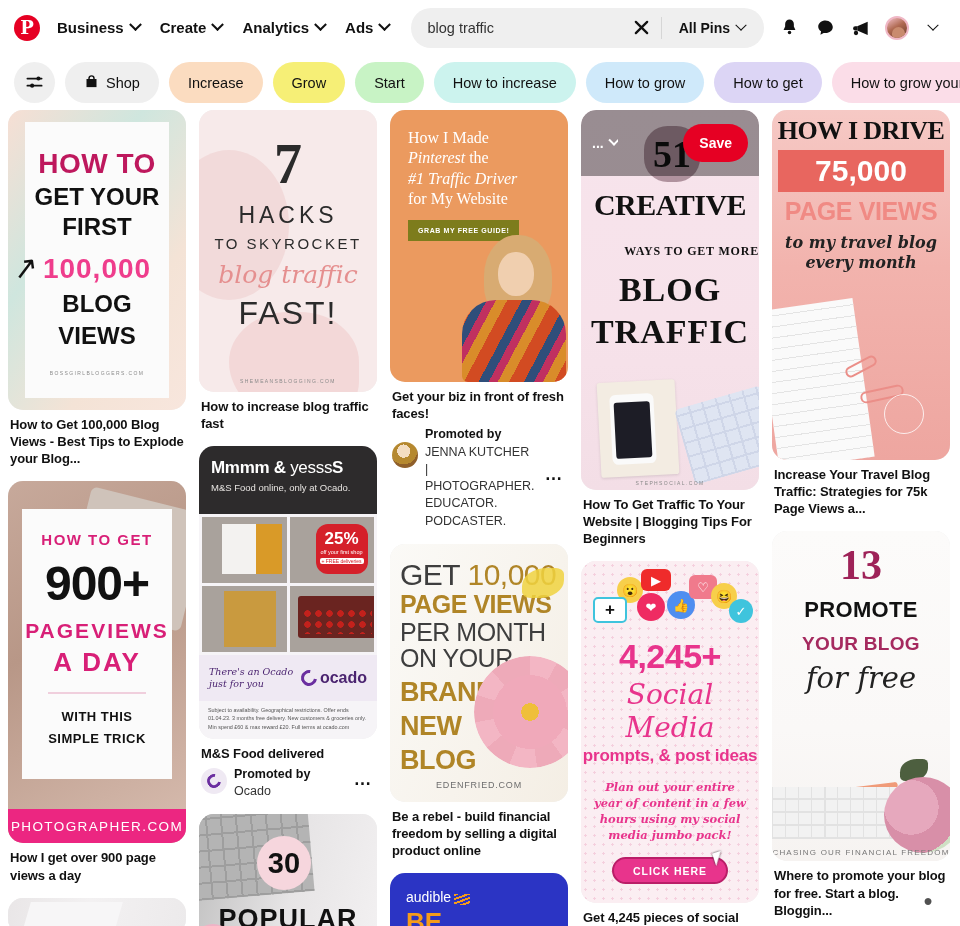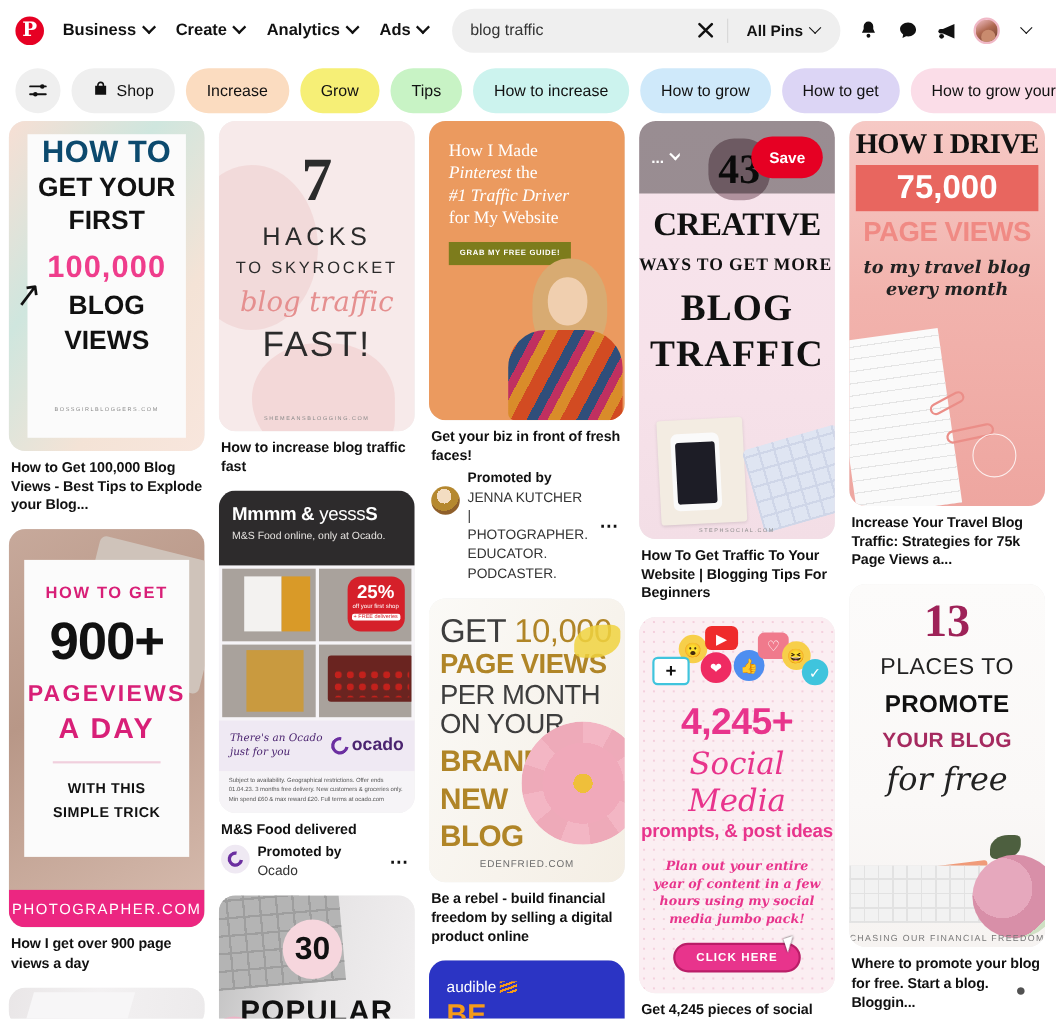--- a/index.html
+++ b/index.html
@@ -217,21 +217,21 @@
   }
 
   
   .art { width: 178px; display:block; position: relative; }
 
   .wm { font-size: 5px; letter-spacing: 1.4px; color: #8a8a8a; text-align: center; }
 
   
   .p1 { height: 300px; background: linear-gradient(125deg,#f7dfd4 0%, #cfe6de 35%, #f4e3d6 70%, #f8e6dd 100%); position: relative; }
   .p1 .card { position: absolute; left: 17px; top: 12px; right: 17px; bottom: 12px; background: #fbfbfb; }
-  .p1 .t1 { color:#0c4a6e; font-size: 28px; font-weight: 900; letter-spacing: 0.5px; text-align:center; }
+  .p1 .t1 { color:#be185d; font-size: 28px; font-weight: 900; letter-spacing: 0.5px; text-align:center; margin-top: 26px; }
   .p1 .t2 { color:#111; font-size: 24px; font-weight: 900; text-align:center; line-height:1.08; margin-top: 4px; }
   .p1 .t3 { color:#ef3d8c; font-size: 28px; font-weight: 900; text-align:center; margin-top: 13px; letter-spacing: 1px; }
   .p1 .t4 { color:#111; font-size: 24px; font-weight: 900; text-align:center; line-height:1.08; margin-top: 6px; }
   .p1 .arrow { position: absolute; left: 5px; top: 140px; font-size: 30px; color: #111; transform: rotate(-8deg); }
 
   
   .p2 { height: 282px; background: #f7eaea; position: relative; overflow: hidden; }
   .p2 .blob1 { position:absolute; left:-30px; top:40px; width:120px; height:150px; background:#f2dada; border-radius:50%; }
   .p2 .blob2 { position:absolute; left:30px; bottom:-30px; width:130px; height:110px; background:#f3d8d8; border-radius:50% 50% 40% 60%; }
   .p2 .n7 { text-align:center; font-size:56px; font-weight:900; color:#2b2b2b; font-family:"Liberation Serif",serif; margin-top:22px; position:relative; }
@@ -248,21 +248,21 @@
   .p3 .cta { margin:10px 0 0 18px; display:inline-block; background:#7d7c1c; color:#fff; font-size:7px; letter-spacing:0.6px; padding:7px 10px; font-weight:bold;}
   .p3 .person { position:absolute; right:-2px; bottom:0; width:110px; height:160px; }
   .p3 .hair { position:absolute; right:18px; bottom:62px; width:68px; height:85px; background:#d8ab72; border-radius:48% 48% 40% 40%; }
   .p3 .face { position:absolute; right:36px; bottom:86px; width:36px; height:44px; background:#f0cfaf; border-radius:48%; }
   .p3 .body { position:absolute; right:4px; bottom:0; width:104px; height:82px; background: repeating-linear-gradient(118deg,#d24b22 0 13px,#2f4e7a 13px 22px,#c03060 22px 30px,#d98c2a 30px 40px); border-radius: 34px 34px 6px 6px; }
 
   
   .p4 { height: 380px; background: linear-gradient(180deg,#f7e4ec 0%, #f7e2ea 55%, #f3dee6 100%); position: relative; overflow:hidden; }
   .p4 .c1 { text-align:center; font-family:"Liberation Serif",serif; font-size:30px; font-weight:bold; color:#111; margin-top:78px; letter-spacing:-0.5px; }
   .p4 .hl { display:inline-block; background:#f6bed4; height:5px; }
-  .p4 .c2 { text-align:left; font-family:"Liberation Serif",serif; font-size:16px; font-weight:bold; letter-spacing:0.8px; color:#111; margin-top:10px;}
+  .p4 .c2 { text-align:right; font-family:"Liberation Serif",serif; font-size:12px; font-weight:bold; letter-spacing:0.8px; color:#111; margin-top:22px;}
   .p4 .c3 { text-align:center; font-family:"Liberation Serif",serif; font-size:34px; font-weight:bold; color:#111; margin-top:12px; letter-spacing:1px;}
   .p4 .c4 { text-align:center; font-family:"Liberation Serif",serif; font-size:34px; font-weight:bold; color:#111; margin-top:4px; letter-spacing:1px;}
   .p4 .desk { position:absolute; left:0; right:0; bottom:0; height:120px; }
   .p4 .note { position:absolute; left:18px; bottom:14px; width:78px; height:95px; background:#f3ece2; border-radius:3px; transform:rotate(-3deg); box-shadow:0 1px 3px rgba(0,0,0,.12); }
   .p4 .phone { position:absolute; left:30px; bottom:26px; width:44px; height:70px; background:#fafafa; border-radius:6px; transform:rotate(-3deg); }
   .p4 .scr { position:absolute; left:34px; bottom:32px; width:36px; height:56px; background:#1d1d26; border-radius:3px; transform:rotate(-3deg); }
   .p4 .kbd { position:absolute; right:-14px; bottom:16px; width:90px; height:78px; background:#dfe5f2; border-radius:6px; transform:rotate(-16deg);
              background-image: repeating-linear-gradient(90deg, #cfd6e8 0 2px, transparent 2px 14px), repeating-linear-gradient(0deg,#cfd6e8 0 2px, transparent 2px 14px);}
   .p4 .wm { position:absolute; bottom:4px; left:0; right:0; }
   .p4 .badge { position:absolute; left:63px; top:16px; width:56px; height:56px; background:#b0929e; border-radius:42%; }
@@ -361,21 +361,21 @@
   .p11 { height: 150px; background: linear-gradient(105deg,#bdbdbd 0%, #e7e5e6 52%, #f3f1f2 100%); position:relative; overflow:hidden; }
   .p11 .keys { position:absolute; left:-6px; top:-4px; width:118px; height:86px; background:#b4b4b4; transform:rotate(-5deg);
                background-image: repeating-linear-gradient(90deg,#9e9e9e 0 2px, transparent 2px 15px), repeating-linear-gradient(0deg,#9e9e9e 0 2px, transparent 2px 16px);}
   .p11 .circ { position:absolute; left:58px; top:22px; width:54px; height:54px; border-radius:50%; background:#f6d6dd; }
   .p11 .n30 { position:absolute; left:58px; top:22px; width:54px; height:54px; display:flex; align-items:center; justify-content:center; font-size:29px; font-weight:900; color:#111;}
   .p11 .pop { position:absolute; left:0; right:0; top:90px; text-align:center; font-size:27px; font-weight:900; color:#111; letter-spacing:1px;}
   .p11 .rose { position:absolute; left:-8px; bottom:-4px; width:44px; height:44px; border-radius:50%; background: radial-gradient(circle at 40% 40%, #eeb3c6 0 55%, #e29ab1 55% 100%);}
 
   
   .p12 { height: 96px; background:#2b34c4; position:relative; overflow:hidden; }
-  .p12 .logo { color:#fff; font-size:14px; padding:16px 0 0 16px; font-weight:500; display:flex; align-items:center; gap:3px;}
+  .p12 .logo { color:#fff; font-size:14px; padding:16px 0 0 16px; font-weight:500; display:flex; align-items:flex-end; gap:3px;}
   .p12 .swoosh { display:inline-block; width:16px; height:11px; background:#f59b1a;
                  -webkit-mask: repeating-linear-gradient(160deg,#000 0 2px, transparent 2px 4px); mask: repeating-linear-gradient(160deg,#000 0 2px, transparent 2px 4px); }
   .p12 .b1 { color:#f59b1a; font-size:26px; font-weight:900; padding:4px 0 0 16px; line-height:1.0; }
 
   
   .p13 { height: 36px; background: linear-gradient(100deg,#e9e6e7 0%, #f3f1f2 45%, #eceaeb 100%); position:relative; }
   .p13 .sl { position:absolute; left:18px; top:4px; width:92px; height:34px; background:#f7f6f7; transform: skewX(-16deg); }
 
   .fade-ov {
     position:absolute; right:2px; bottom:0; width:40px; height:36px;
@@ -468,21 +468,21 @@
     <span>Shop</span>
   </div>
 
   <div class="chip" style="background:#fbdcc0">
     <span>Increase</span>
   </div>
   <div class="chip" style="background:#f6ef76">
     <span>Grow</span>
   </div>
   <div class="chip" style="background:#c8f3c5">
-    <span>Tips</span>
+    <span>Start</span>
   </div>
   <div class="chip" style="background:#ccf3ee">
     <span>How to increase</span>
   </div>
   <div class="chip" style="background:#cfe9fa">
     <span>How to grow</span>
   </div>
   <div class="chip" style="background:#dcd5f5">
     <span>How to get</span>
   </div>
@@ -693,21 +693,21 @@
       <div class="pin-img">
         <div class="overlay-top">
           <div class="ov-board">
             <span>...</span>
             <span class="ov-chev"></span>
           </div>
           <button class="save-btn">Save</button>
         </div>
         <div class="art p4">
           <div class="badge"></div>
-          <div class="b51">43</div>
+          <div class="b51">51</div>
           <div class="c1"><span class="hl" style="position:absolute"></span><span>CREATIVE</span></div>
           <div class="c2">WAYS TO GET MORE</div>
           <div class="c3">BLOG</div>
           <div class="c4">TRAFFIC</div>
           <div class="desk">
             <div class="note"></div>
                 <div class="phone"></div>
                 <div class="scr"></div>
                 <div class="kbd"></div>
           </div>
@@ -758,21 +758,20 @@
               <div class="stamp"></div>
         </div>
       </div>
       <div class="pin-title">Increase Your Travel Blog Traffic: Strategies for 75k Page Views a...</div>
     </div>
 
     <div class="pin">
       <div class="pin-img">
         <div class="art p10">
           <div class="t13">13</div>
-          <div class="ta">PLACES TO</div>
           <div class="tb">PROMOTE</div>
           <div class="tc">YOUR BLOG</div>
           <div class="td">for free</div>
           <div class="pen"></div>
               <div class="leaf2"></div>
               <div class="kb"></div>
               <div class="roses"></div>
           <div class="fwm">CHASING OUR FINANCIAL FREEDOM</div>
         </div>
       </div>

